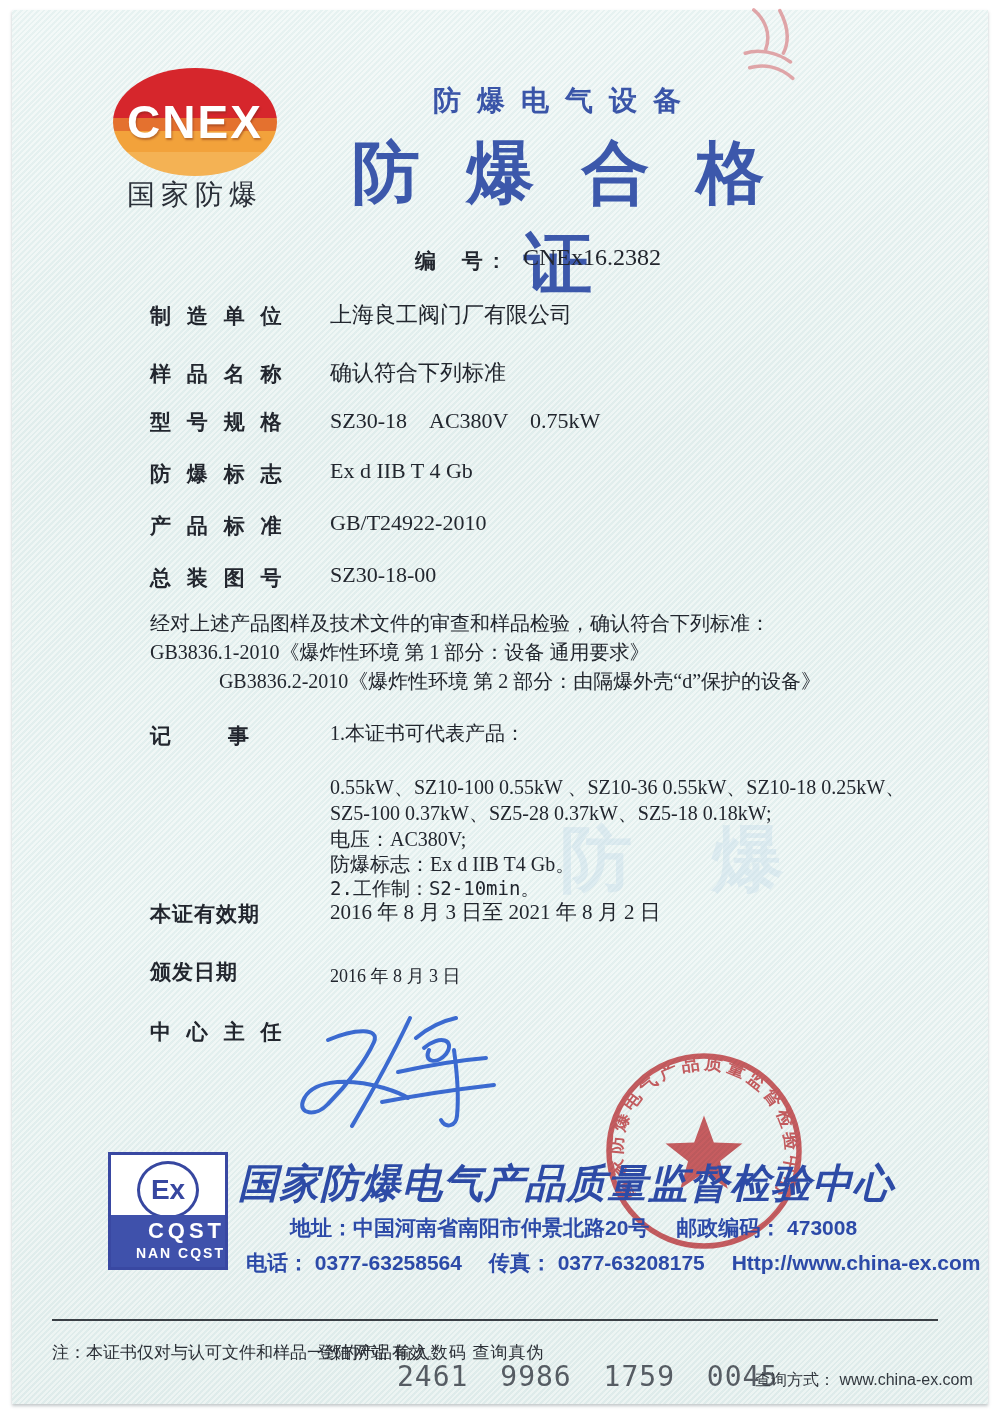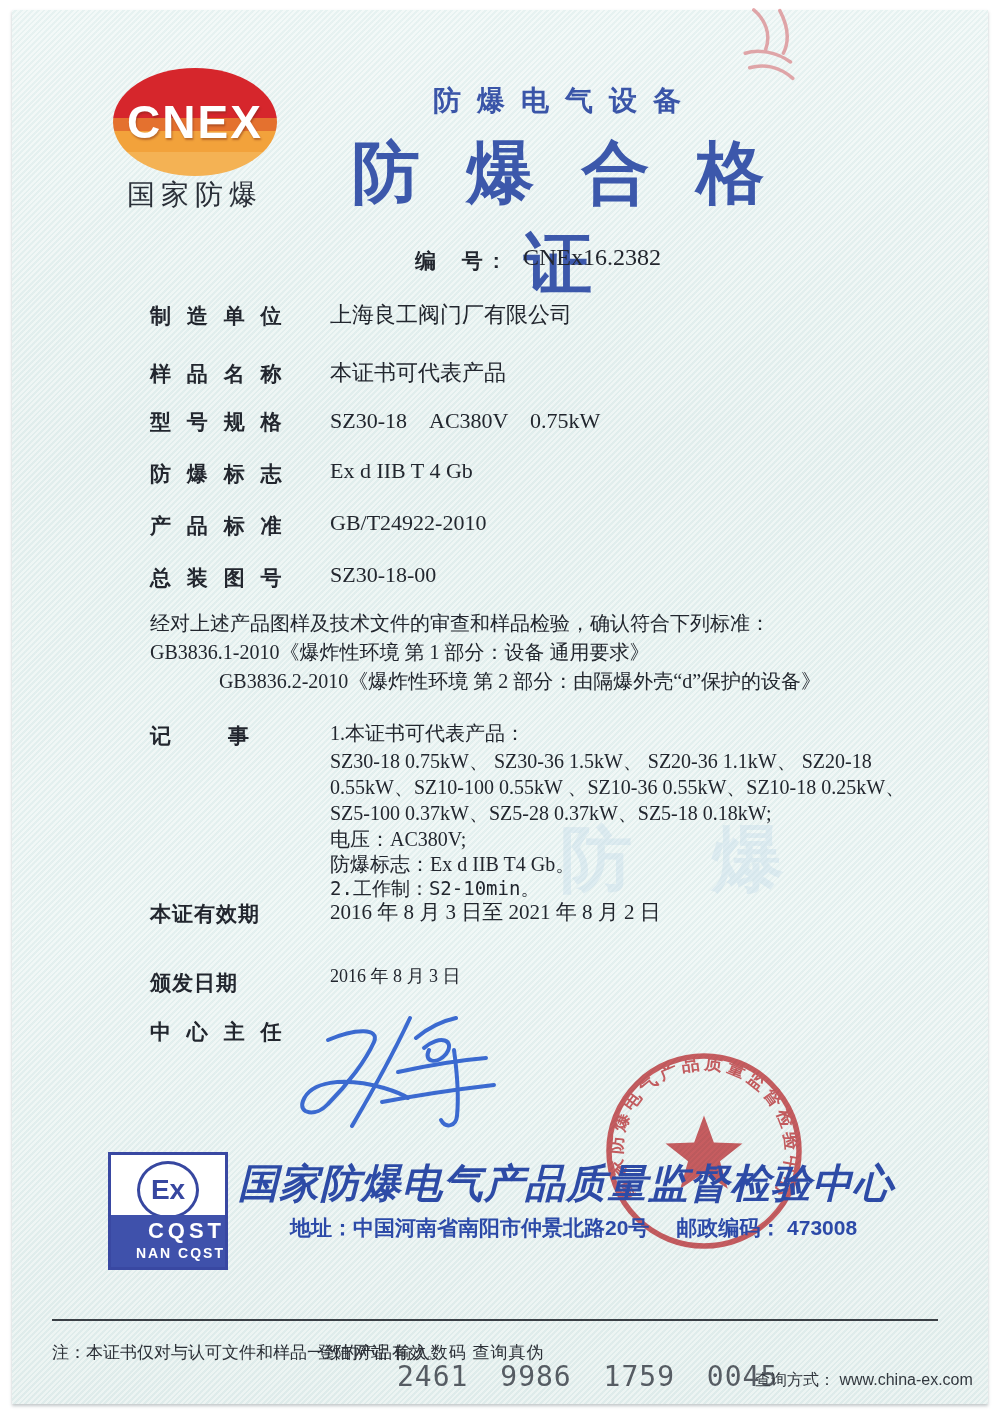--- a/index.html
+++ b/index.html
@@ -75,21 +75,21 @@
   <div class="abs doc-type">防爆电气设备</div>
   <div class="abs big-title">防 爆 合 格 证</div>
 
   <div class="abs certno-label">编  号:</div>
   <div class="abs certno-value">CNEx16.2382</div>
 
   <div class="abs flabel" style="top:302px;">制 造 单 位</div>
   <div class="abs fvalue" style="top:300px;">上海良工阀门厂有限公司</div>
 
   <div class="abs flabel" style="top:360px;">样 品 名 称</div>
-  <div class="abs fvalue" style="top:358px;">本证书可代表产品</div>
+  <div class="abs fvalue" style="top:358px;">确认符合下列标准</div>
 
   <div class="abs flabel" style="top:408px;">型 号 规 格</div>
   <div class="abs fvalue" style="top:406px;">SZ30-18　AC380V　0.75kW</div>
 
   <div class="abs flabel" style="top:460px;">防 爆 标 志</div>
   <div class="abs fvalue" style="top:458px;">Ex d IIB T 4 Gb</div>
 
   <div class="abs flabel" style="top:512px;">产 品 标 准</div>
   <div class="abs fvalue" style="top:510px;">GB/T24922-2010</div>
 
@@ -97,31 +97,30 @@
   <div class="abs fvalue" style="top:562px;">SZ30-18-00</div>
 
   <div class="abs stline" style="top:610px;">经对上述产品图样及技术文件的审查和样品检验，确认符合下列标准：</div>
   <div class="abs stline" style="top:639px;">GB3836.1-2010《爆炸性环境 第 1 部分：设备 通用要求》</div>
   <div class="abs stline" style="top:668px;text-align:center;">GB3836.2-2010《爆炸性环境 第 2 部分：由隔爆外壳“d”保护的设备》</div>
 
   <div class="abs watermark">防 爆</div>
 
   <div class="abs flabel" style="top:722px;letter-spacing:18px;">记　事</div>
   <div class="abs rline" style="top:720px;">1.本证书可代表产品：</div>
-  <div class="abs rline" style="top:748px;">SZ30-18  0.75kW、 SZ30-36  1.5kW、 SZ20-36  1.1kW、 SZ20-18</div>
   <div class="abs rline" style="top:774px;">0.55kW、SZ10-100 0.55kW 、SZ10-36 0.55kW、SZ10-18 0.25kW、</div>
   <div class="abs rline" style="top:800px;">SZ5-100 0.37kW、SZ5-28 0.37kW、SZ5-18 0.18kW;</div>
   <div class="abs rline" style="top:826px;">电压：AC380V;</div>
   <div class="abs rline" style="top:851px;">防爆标志：Ex d IIB T4 Gb。</div>
   <div class="abs rline" style="top:876px;font-family:'DejaVu Sans Mono',monospace;font-size:19px;">2.工作制：S2-10min。</div>
 
   <div class="abs flabel" style="top:900px;letter-spacing:1px;">本证有效期</div>
   <div class="abs fvalue" style="top:898px;font-size:21px;">2016 年 8 月 3 日至 2021 年 8 月 2 日</div>
 
-  <div class="abs flabel" style="top:958px;letter-spacing:1px;margin-top:11px;">颁发日期</div>
+  <div class="abs flabel" style="top:958px;letter-spacing:1px;">颁发日期</div>
   <div class="abs fvalue" style="top:964px;font-size:18px;">2016 年 8 月 3 日</div>
 
   <div class="abs flabel" style="top:1018px;">中 心 主 任</div>
   <svg class="abs" style="left:290px;top:1008px;" width="210" height="128" viewBox="0 0 210 128">
     <g stroke="#3b6ad0" stroke-width="4" fill="none" stroke-linecap="round">
       <path d="M38,32 C66,20 90,20 84,34 C76,52 58,76 38,96 C26,109 8,106 13,93 C20,74 52,68 94,80 C104,83 112,86 118,90"></path>
       <path d="M120,10 C104,44 82,84 62,118"></path>
       <path d="M126,30 C138,20 152,13 166,10"></path>
       <path d="M134,40 C150,26 166,32 156,46 C147,57 133,54 139,42"></path>
       <path d="M108,64 C140,57 172,52 196,50"></path>
@@ -146,19 +145,20 @@
     <div class="ex-circle">
       <span>Ex</span>
     </div>
     <div class="ex-bottom">
       <div class="ex-cqst">CQST</div>
       <div class="ex-ny">NAN CQST</div>
     </div>
   </div>
   <div class="abs org-name">国家防爆电气产品质量监督检验中心</div>
   <div class="abs org-address">地址：中国河南省南阳市仲景北路20号　 邮政编码： 473008</div>
+  <div class="abs org-contact">电话： 0377-63258564　 传真： 0377-63208175　 Http://www.china-ex.com</div>
 
   <div class="abs foot-rule"></div>
   <div class="abs foot-note">注：本证书仅对与认可文件和样品一致的产品有效。</div>
   <div class="abs foot-verify">登陆网站  输入数码  查询真伪</div>
   <div class="abs foot-code">2461 9986 1759 0045</div>
   <div class="abs foot-query">查询方式： www.china-ex.com</div>
 </div>
 
 </body></html>

